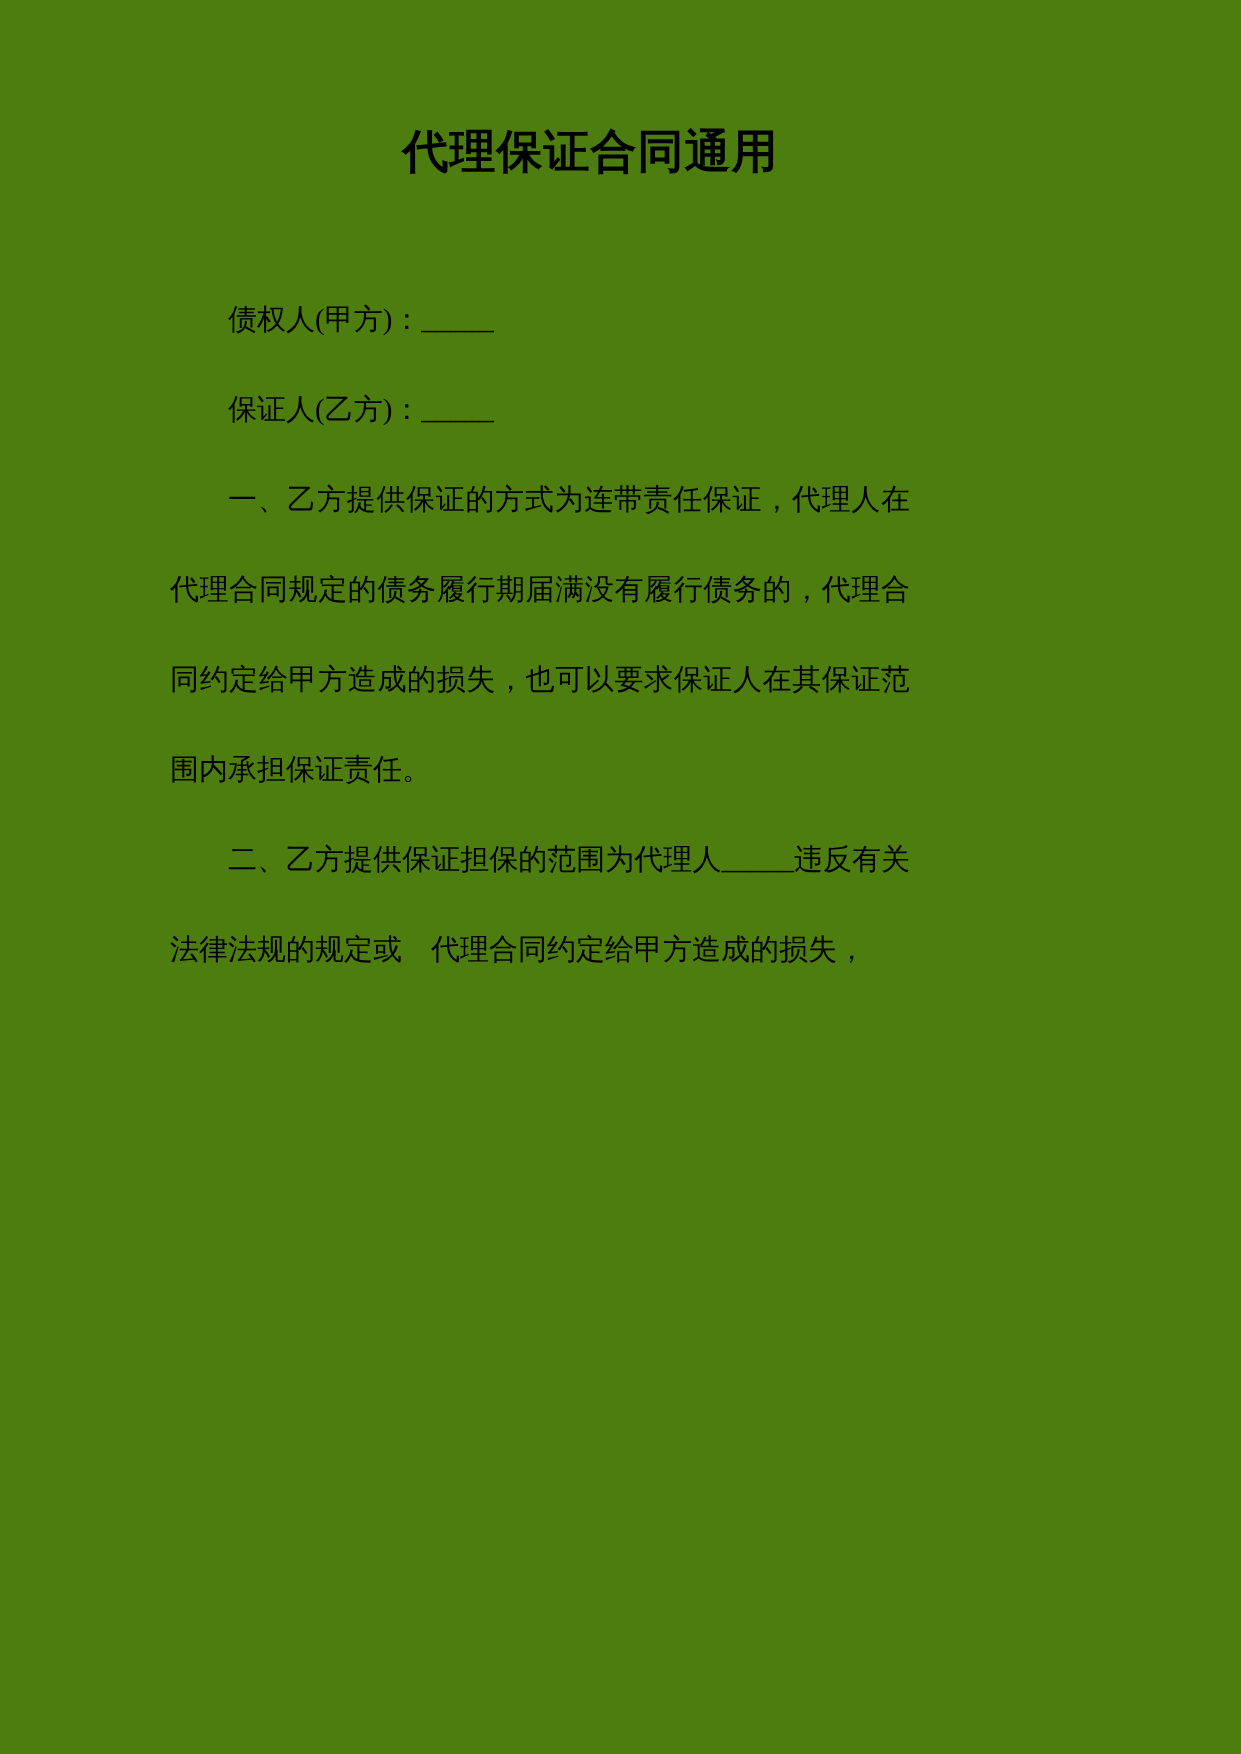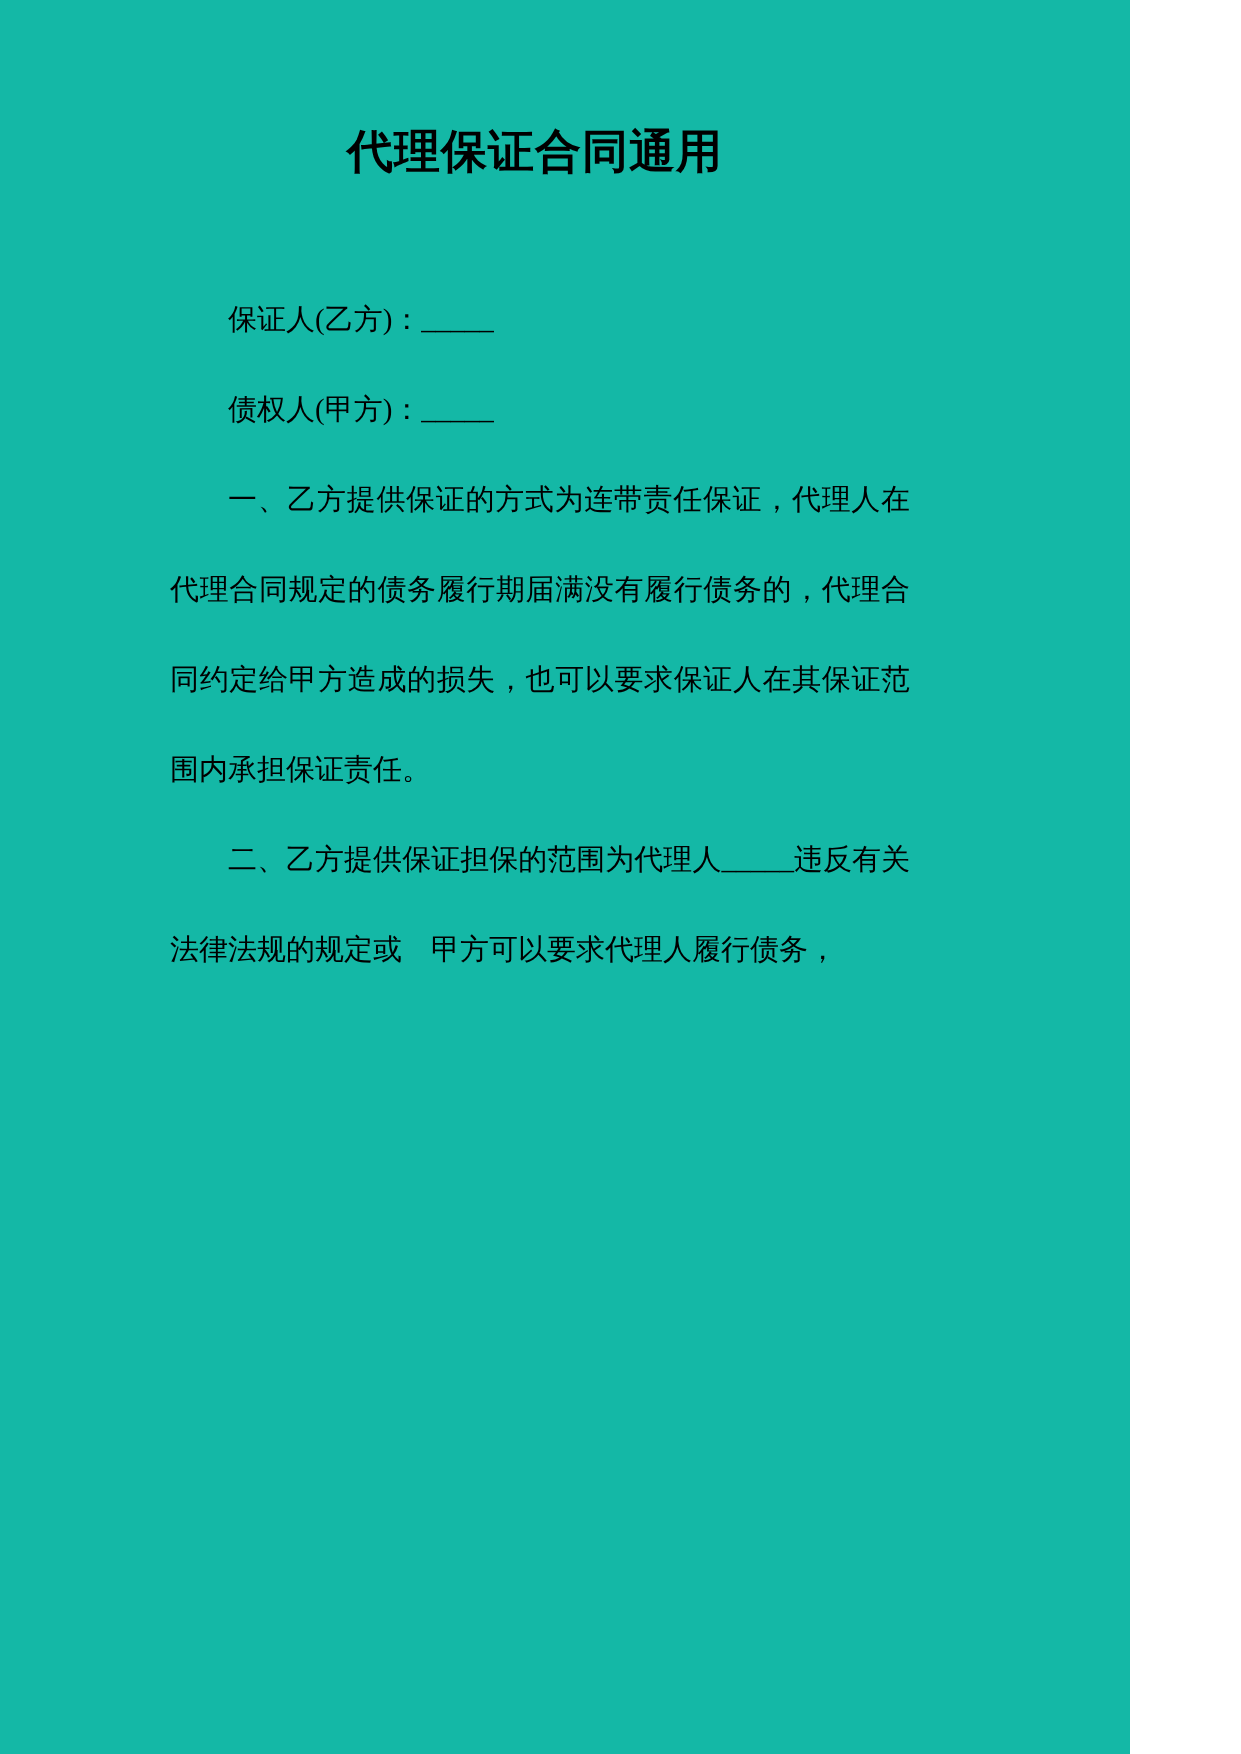--- a/index.html
+++ b/index.html
@@ -2,23 +2,23 @@
 <html><head>
 <meta charset="utf-8">
 <style>
   html, body {
     margin: 0;
     padding: 0;
     background: #ffffff;
   }
   .page {
     position: relative;
-    width: 1130px;
+    width: 1241px;
     height: 1754px;
-    background: #14b8a6;
+    background: #4d7c0f;
     color: #000000;
     overflow: hidden;
     font-family: "Liberation Serif", "DejaVu Serif", serif;
   }
   .doc-title {
     margin: 0;
     padding-top: 123px;
     font-size: 46px;
     line-height: 1.25;
     font-weight: 700;
@@ -43,18 +43,18 @@
     white-space: pre-wrap;
   }
 </style>
 </head>
 <body>
 
 <div class="page">
   <h1 class="doc-title">代理保证合同通用</h1>
 
   <div class="doc-body">
+    <p>债权人(甲方)：_____</p>
     <p>保证人(乙方)：_____</p>
-    <p>债权人(甲方)：_____</p>
     <p>一、乙方提供保证的方式为连带责任保证，代理人在代理合同规定的债务履行期届满没有履行债务的，代理合同约定给甲方造成的损失，也可以要求保证人在其保证范围内承担保证责任。</p>
-    <p>二、乙方提供保证担保的范围为代理人_____违反有关法律法规的规定或　甲方可以要求代理人履行债务，</p>
+    <p>二、乙方提供保证担保的范围为代理人_____违反有关法律法规的规定或　代理合同约定给甲方造成的损失，</p>
   </div>
 </div>
 
 </body></html>

